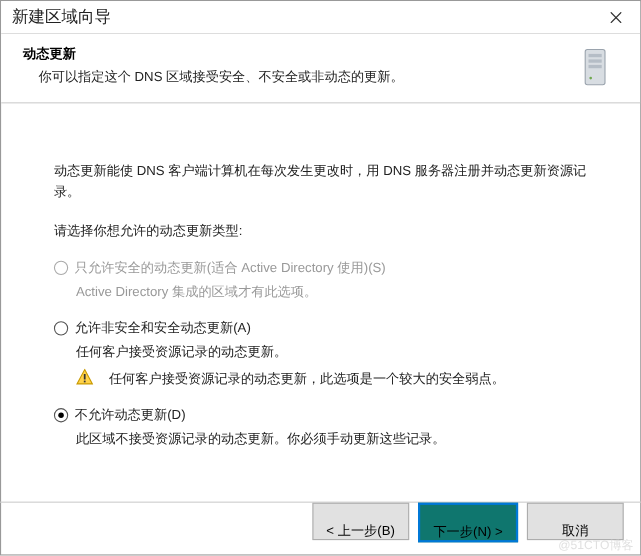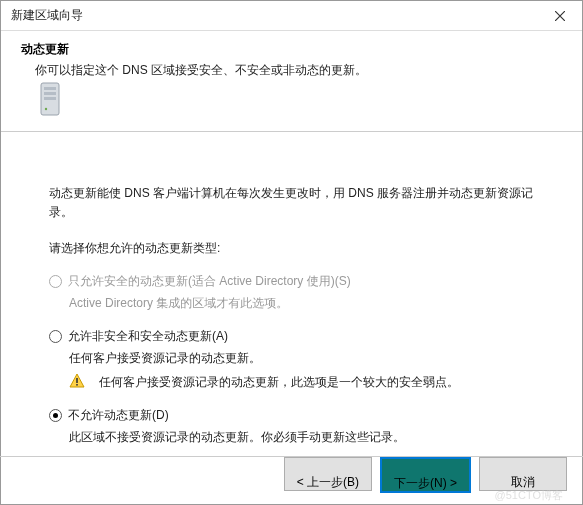--- a/index.html
+++ b/index.html
@@ -14,38 +14,37 @@
     }
     .titlebar {
       height: 30px;
       display: flex;
       align-items: center;
       justify-content: space-between;
       padding-left: 10px;
       background: #fff;
       border-bottom: 1px solid #ddd;
     }
-    .titlebar-title { font-size: 12px; color: #222; }
+    .titlebar-title { font-size: 15px; color: #222; }
     .close-btn {
       width: 45px;
       height: 30px;
       display: flex;
       align-items: center;
       justify-content: center;
       cursor: pointer;
     }
     .close-btn svg { width: 10px; height: 10px; }
     .header {
       padding: 10px 20px 12px 20px;
       display: flex;
       justify-content: space-between;
       align-items: flex-start;
       border-bottom: 1px solid #ccc;
       background: #fff;
-      flex-direction: column;
     }
     .header-text { flex: 1; }
     .header-title { font-weight: bold; font-size: 12px; color: #000; margin-bottom: 4px; }
     .header-desc { font-size: 12px; color: #222; padding-left: 14px; }
     .header-icon {
       width: 40px;
       height: 40px;
       margin-left: 10px;
     }
     .content {
@@ -89,21 +88,21 @@
     }
     .btn.primary { border: 2px solid #0078d7; background: #0f766e; }
     .divider {
       position: absolute;
       bottom: 48px;
       left: 0; right: 0;
       border-top: 1px solid #ccc;
     }
     .watermark {
       position: absolute;
-      bottom: 2px; right: 20px;
+      bottom: 2px; right: 7px;
       color: #ccc; font-size: 11px;
       opacity: 0.6;
     }
   </style>
 </head>
 <body>
 
 <div class="titlebar">
   <span class="titlebar-title">新建区域向导</span>
   <div class="close-btn">

